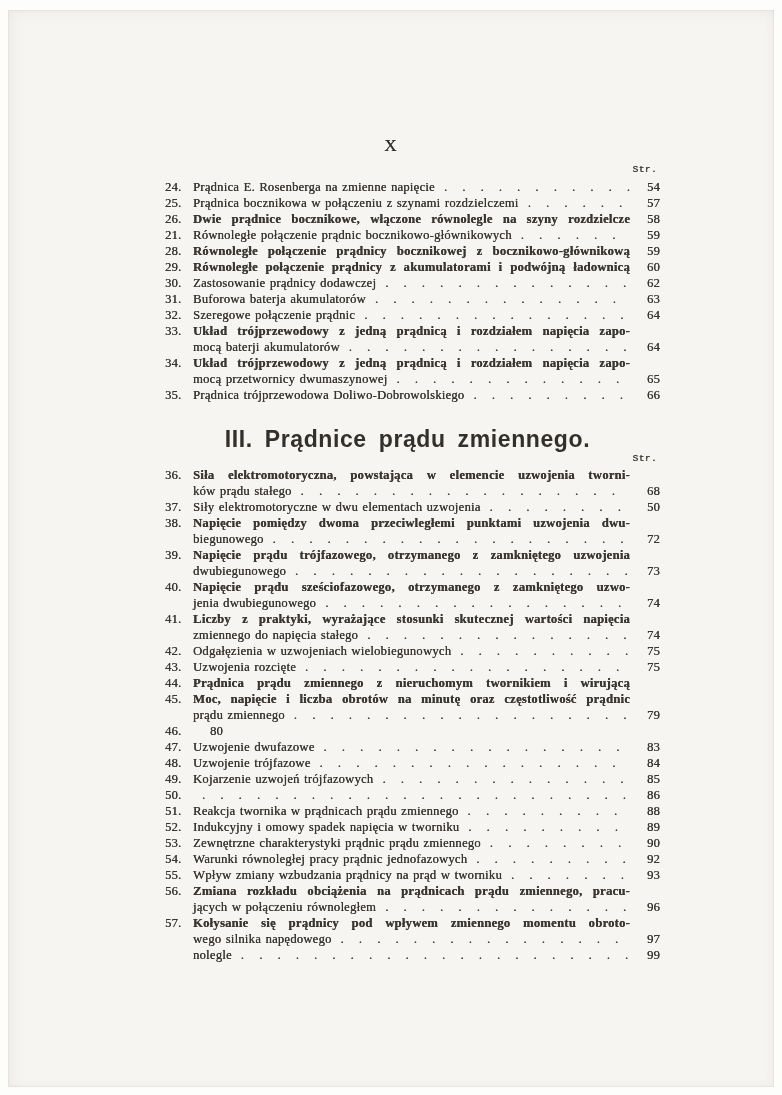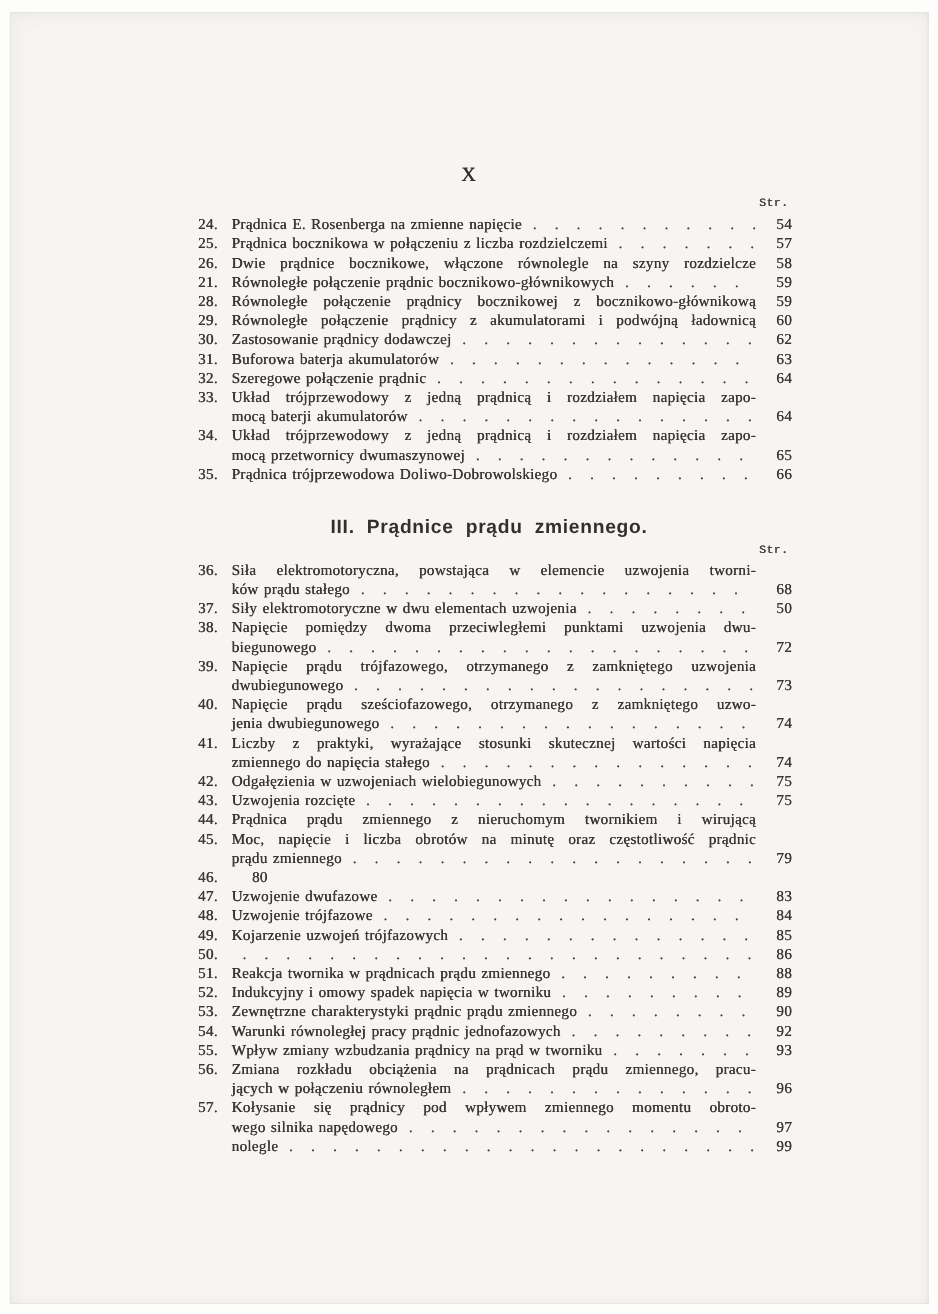--- a/index.html
+++ b/index.html
@@ -59,20 +59,21 @@
   }
   .num { flex: 0 0 28px; }
   .indent { flex: 0 0 28px; }
   .text { white-space: nowrap; }
   .text.fill {
     flex: 1 1 auto;
     min-width: 0;
     text-align: justify;
     text-align-last: justify;
     overflow: hidden;
+    font-weight: bold;
   }
   .leader {
     flex: 1 1 auto;
     min-width: 0;
     overflow: hidden;
     white-space: nowrap;
     padding-left: 9px;
     color: #45423d;
   }
   .leader::after {
@@ -81,21 +82,21 @@
   }
   .page-col {
     flex: 0 0 30px;
     text-align: right;
     white-space: nowrap;
   }
   .heading {
     margin: 26px 0 0 0;
     font-family: "Liberation Sans", "DejaVu Sans", sans-serif;
     font-weight: 700;
-    font-size: 16px;
+    font-size: 23px;
     line-height: 21px;
     letter-spacing: 0.6px;
     word-spacing: 5px;
     text-align: center;
     position: relative;
     left: -5px;
     color: #33302c;
     text-shadow: none;
   }
 </style>
@@ -108,21 +109,21 @@
     <div class="str str1">Str.</div>
     <div class="toc toc1">
         <div class="toc-line">
           <span class="num">24.</span>
           <span class="text">Prądnica E. Rosenberga na zmienne napięcie</span>
           <span class="leader"></span>
           <span class="page-col">54</span>
         </div>
         <div class="toc-line">
           <span class="num">25.</span>
-          <span class="text">Prądnica bocznikowa w połączeniu z liczba rozdzielczemi</span>
+          <span class="text">Prądnica bocznikowa w połączeniu z szynami rozdzielczemi</span>
           <span class="leader"></span>
           <span class="page-col">57</span>
         </div>
         <div class="toc-line">
           <span class="num">26.</span>
           <span class="text fill">Dwie prądnice bocznikowe, włączone równolegle na szyny rozdzielcze</span>
           <span class="page-col">58</span>
         </div>
         <div class="toc-line">
           <span class="num">21.</span>

